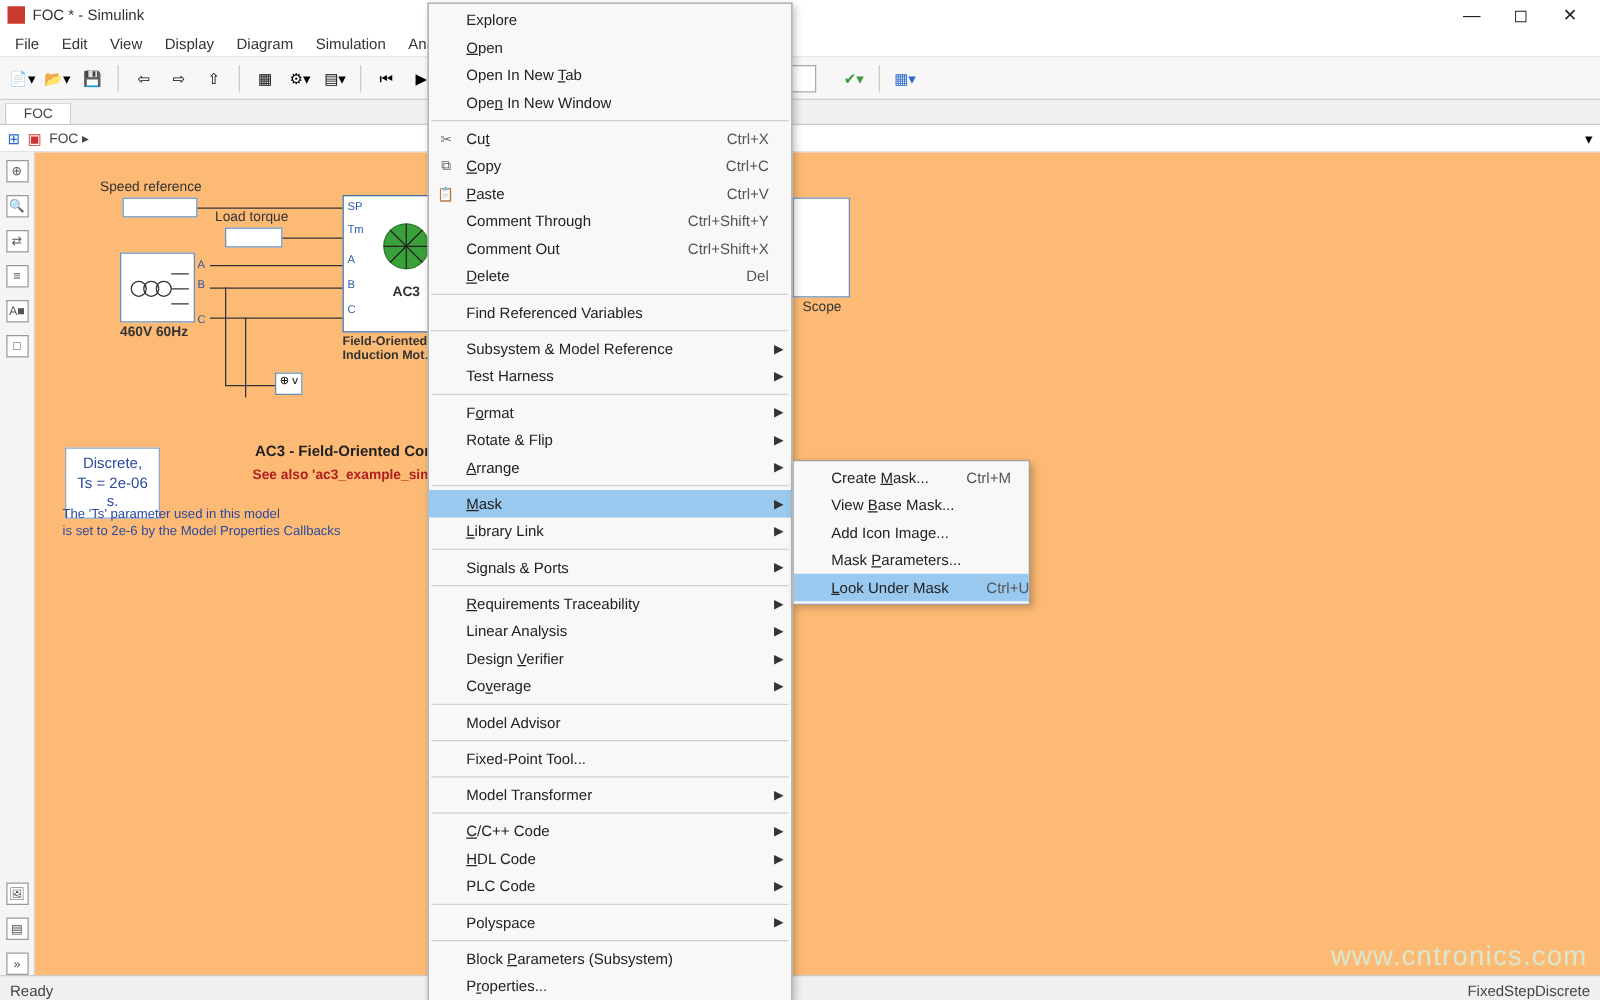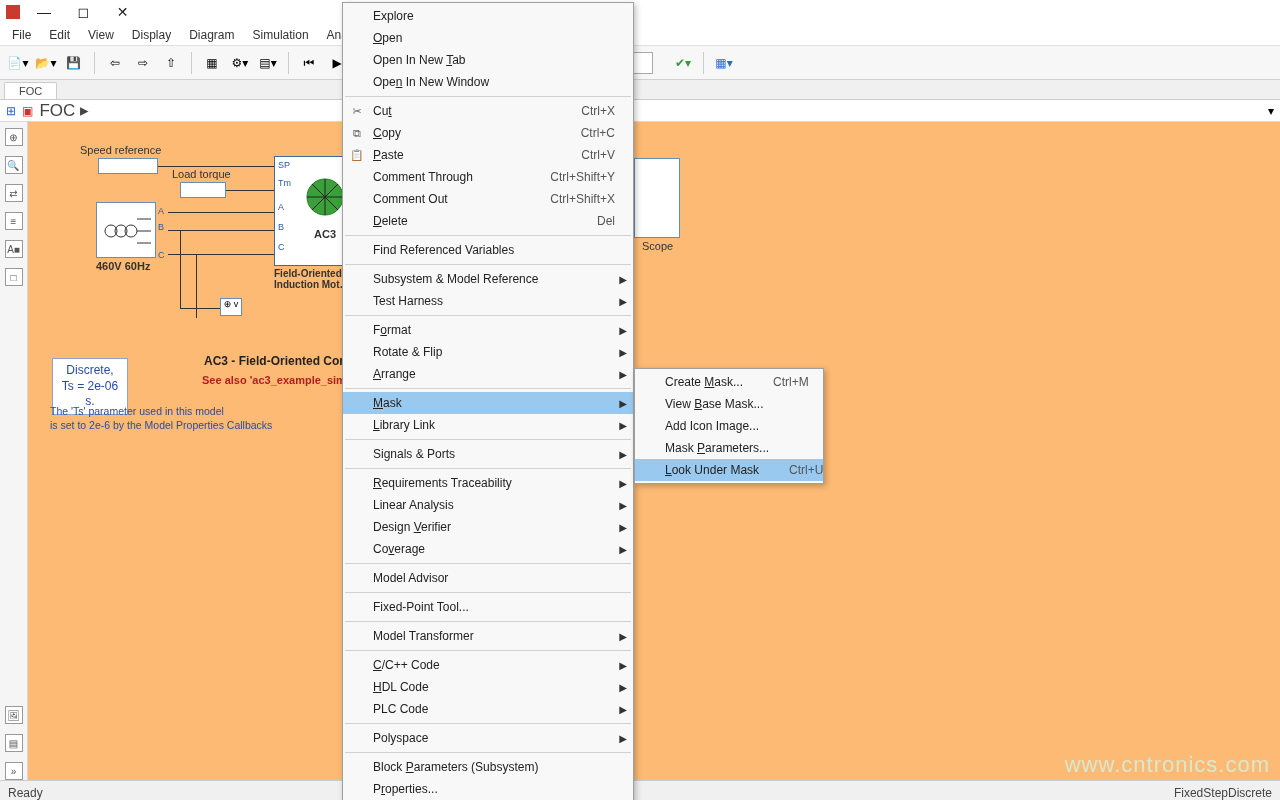--- a/index.html
+++ b/index.html
@@ -10,21 +10,21 @@
 .win-controls span { display:inline-block; width: 36px; text-align:center; font-size: 14px; color:#222;}
 .menu-bar { height: 22px; display:flex; align-items:center; padding: 0 4px; gap: 2px; border-bottom:1px solid #e0e0e0;}
 .menu-bar .item { padding: 2px 8px; color:#333; }
 .toolbar { height: 34px; display:flex; align-items:center; padding: 0 6px; gap: 4px; border-bottom:1px solid #d0d0d0; background:#f7f7f7;}
 .tb-btn { width:24px; height:24px; border:1px solid transparent; display:flex; align-items:center; justify-content:center; border-radius:2px; }
 .tb-sep{width:1px;height:22px;background:#ccc;margin:0 4px;}
 .tb-drop{ min-width:80px; height:22px; border:1px solid #aaa; background:#fff; display:flex; align-items:center; padding:0 4px; font-size:11px;}
 .tabstrip{height:20px;background:#f0f0f0;border-bottom:1px solid #ccc;display:flex;align-items:flex-end;padding-left:4px;}
 .tab{background:#fff;border:1px solid #ccc;border-bottom:none;padding:2px 14px;font-size:11px;color:#444;border-radius:2px 2px 0 0;}
 .subbar{height:22px;border-bottom:1px solid #d8d8d8;display:flex;align-items:center;padding:0 6px;gap:6px;}
-.crumb{font-size:17px;color:#444;}
+.crumb{font-size:11px;color:#444;}
 .workspace{position:relative; flex:1; display:flex;}
 .left-tools{width:28px;background:#f5f5f5;border-right:1px solid #d8d8d8;display:flex;flex-direction:column;align-items:center;padding-top:6px;gap:10px;}
 .lt{width:18px;height:18px;border:1px solid #999;background:#fff;display:flex;align-items:center;justify-content:center;font-size:10px;color:#555;}
 .canvas{flex:1;position:relative;background:#fdba74;}
 .status{height:20px;border-top:1px solid #ccc;background:#f0f0f0;display:flex;align-items:flex-end;padding:0 8px;font-size:11px;color:#444;}
 .status .mid{flex:1;text-align:center;}
 
 
 .cmenu{position:absolute;background:#f8f8f8;border:1px solid #a0a0a0;box-shadow:2px 2px 6px rgba(0,0,0,.25);padding:2px 0;}
 .crow{display:flex;align-items:center;height:22px;padding:0 18px 0 30px;color:#222;position:relative;white-space:nowrap;}
@@ -48,20 +48,21 @@
 .subheading{position:absolute;font-size:11px;color:#b02020;font-weight:bold;}
 .watermark{position:absolute;right:10px;bottom:22px;font-size:22px;color:#d8e8d0;letter-spacing:1px;font-weight:500;}
 
 .work-col{display:flex;flex-direction:column;height:calc(800px - 24px - 22px - 34px - 20px - 22px - 20px);}
 </style>
 </head>
 <body>
 
 <div class="title-bar">
   <span class="icon"></span>
+  <span class="title">FOC * - Simulink</span>
   <div class="win-controls">
     <span>—</span>
     <span>◻</span>
     <span>✕</span>
   </div>
 </div>
 
 <div class="menu-bar">
   <span class="item">File</span>
   <span class="item">Edit</span>

